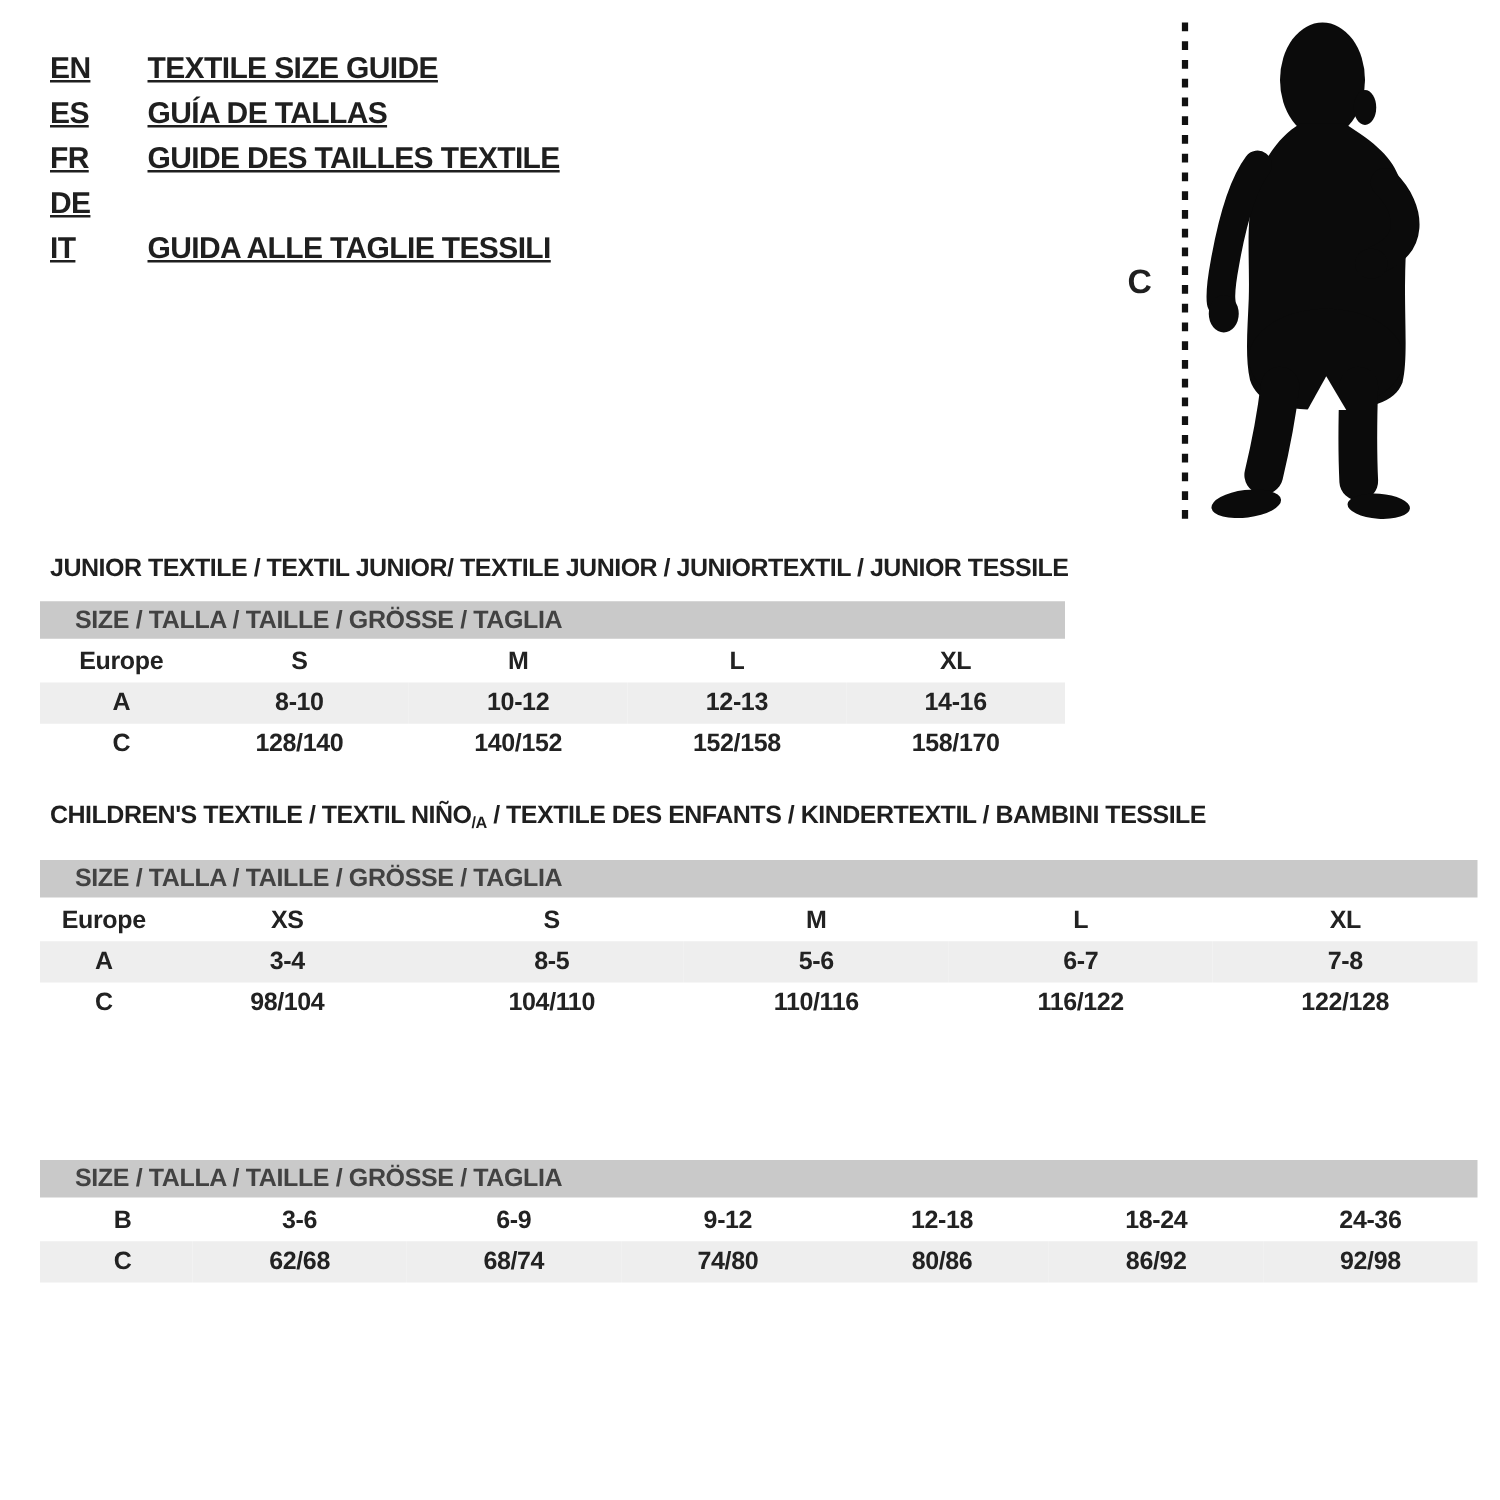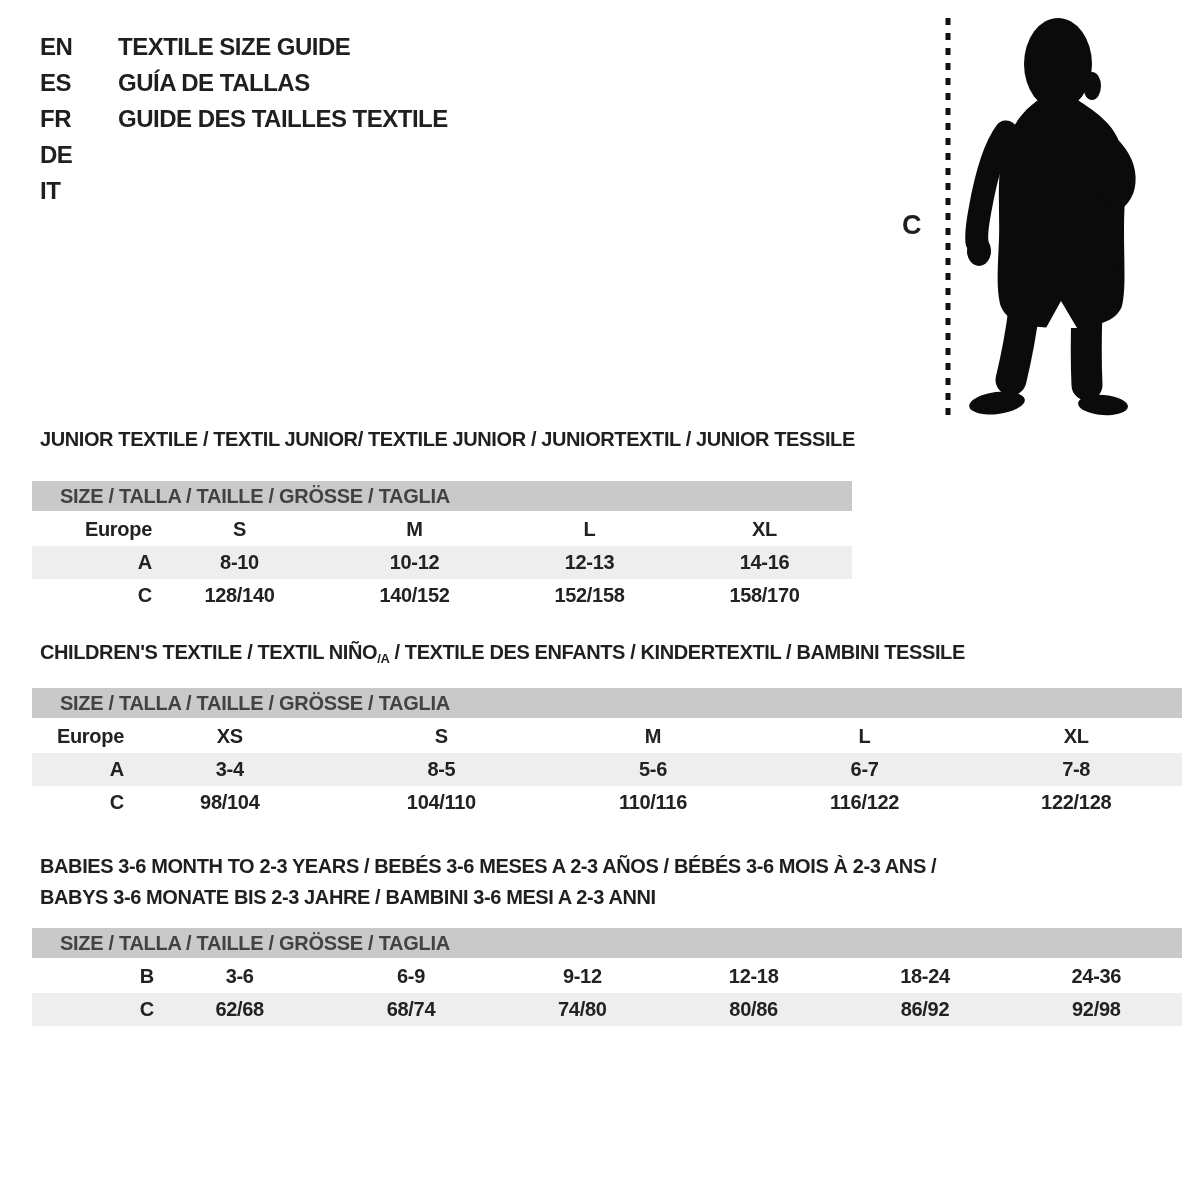--- a/index.html
+++ b/index.html
@@ -2,21 +2,21 @@
 <html><head>
 <meta charset="utf-8">
 <style>
   html,body { margin:0; padding:0; background:#ffffff; }
   .page {
     position:relative; width:1200px; height:1200px; background:#ffffff;
     font-family:"Liberation Sans", sans-serif; color:#1f1f1f; overflow:hidden;
   }
   
   .langs { position:absolute; left:40px; top:33px; }
-  .lang-row { display:flex; height:36px; align-items:flex-start; }
+  .lang-row { display:flex; height:36px; align-items:flex-end;text-decoration:underline; }
   .lang-code { width:78px; font-weight:bold; font-size:24px; letter-spacing:-0.5px; }
   .lang-title { font-weight:bold; font-size:24px; letter-spacing:-0.5px; white-space:nowrap; }
 
   
   .figure { position:absolute; left:900px; top:14px; width:260px; height:410px; }
   .c-label { position:absolute; left:2px; top:196px; font-weight:bold; font-size:27px; }
 
   
   .sec-h { position:absolute; font-weight:bold; font-size:20px; letter-spacing:-0.4px; white-space:nowrap; }
   .sec-h .sub { font-size:13px; vertical-align:-4px; }
@@ -27,21 +27,21 @@
   .bar {
     background:#c9c9c9; color:#424242; font-weight:bold; font-size:20px;
     height:30px; line-height:30px; padding-left:28px; letter-spacing:-0.3px;
     box-sizing:border-box; white-space:nowrap;
   }
   table { width:100%; border-collapse:collapse; table-layout:fixed; margin-top:2px; }
   td {
     font-weight:bold; font-size:20px; text-align:center; height:33px;
     padding:0; color:#222222; letter-spacing:-0.3px;
   }
-  td.lab { text-align:right; padding-left:10px; }
+  td.lab { text-align:center; padding-left:10px; }
   tr.shade { background:#eeeeee; }
 
   
   .footnotes { position:absolute; left:40px; top:1068px; }
   .fn { font-weight:bold; font-size:20px; line-height:35px; letter-spacing:-0.4px; white-space:nowrap; }
 </style>
 </head>
 <body>
 
 <div class="page">
@@ -57,20 +57,21 @@
     </div>
     <div class="lang-row">
       <span class="lang-code">FR</span>
       <span class="lang-title">GUIDE DES TAILLES TEXTILE</span>
     </div>
     <div class="lang-row">
       <span class="lang-code">DE</span>
     </div>
     <div class="lang-row">
       <span class="lang-code">IT</span>
+      <span class="lang-title">GUIDA ALLE TAGLIE TESSILI</span>
     </div>
   </div>
 
   <div class="figure">
     <span class="c-label">C</span>
     <svg viewBox="0 0 260 410" width="260" height="410">
       <line x1="48" y1="4" x2="48" y2="404" stroke="#111111" stroke-width="5" stroke-dasharray="7 8"></line>
       <g fill="#0b0b0b">
         <ellipse cx="158" cy="50" rx="34" ry="46"></ellipse>
         <ellipse cx="192" cy="72" rx="9" ry="14"></ellipse>
@@ -82,21 +83,21 @@
         <ellipse cx="197" cy="197" rx="13" ry="12"></ellipse>
         <path d="M124,295 C121,320 116,345 111,366" fill="none" stroke="#0b0b0b" stroke-width="31" stroke-linecap="round"></path>
         <path d="M187,295 C186,325 186,350 187,371" fill="none" stroke="#0b0b0b" stroke-width="31" stroke-linecap="round"></path>
         <ellipse cx="97" cy="389" rx="28" ry="11" transform="rotate(-7 97 389)"></ellipse>
         <ellipse cx="203" cy="391" rx="25" ry="10" transform="rotate(4 203 391)"></ellipse>
         <path d="M146,314 L161,287 L177,314 Z" fill="#ffffff"></path>
       </g>
     </svg>
   </div>
 
-  <div class="sec-h" style="left:40px; top:428px;">JUNIOR TEXTILE / TEXTIL JUNIOR/ TEXTILE JUNIOR / JUNIORTEXTIL / JUNIOR TESSILE</div>
+  <div class="sec-h" style="left:40px; top:444px;">JUNIOR TEXTILE / TEXTIL JUNIOR/ TEXTILE JUNIOR / JUNIORTEXTIL / JUNIOR TESSILE</div>
 
   <div class="tbl" style="left:32px; top:481px; width:820px;">
     <div class="bar">SIZE / TALLA / TAILLE / GRÖSSE / TAGLIA</div>
     <table>
       <colgroup>
           <col style="width:120px">
           <col>
           <col>
           <col>
           <col>
@@ -164,24 +165,20 @@
         <td>98/104</td>
         <td>104/110</td>
         <td>110/116</td>
         <td>116/122</td>
         <td>122/128</td>
       </tr>
     </tbody>
       </table>
   </div>
 
-  <div class="sec-h two-line" style="left:40px; top:851px;">
-    <div>BABIES 3-6 MONTH TO 2-3 YEARS / BEBÉS 3-6 MESES A 2-3 AÑOS / BÉBÉS 3-6 MOIS À 2-3 ANS /</div>
-    <div>BABYS 3-6 MONATE BIS 2-3 JAHRE / BAMBINI 3-6 MESI A 2-3 ANNI</div>
-  </div>
 
   <div class="tbl" style="left:32px; top:928px; width:1150px;">
     <div class="bar">SIZE / TALLA / TAILLE / GRÖSSE / TAGLIA</div>
     <table>
       <colgroup>
           <col style="width:122px">
           <col>
           <col>
           <col>
           <col>

